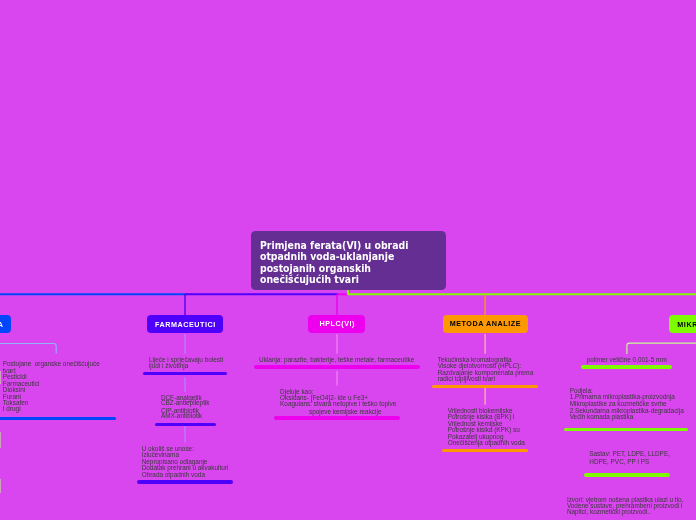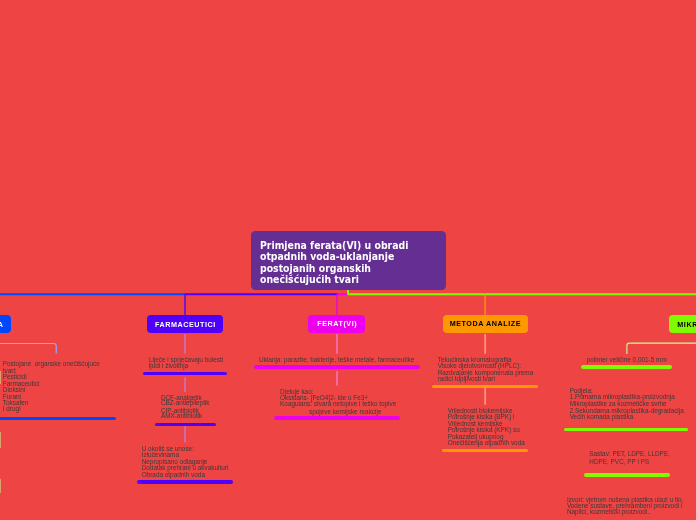--- a/index.html
+++ b/index.html
@@ -1,19 +1,19 @@
 <!DOCTYPE html>
 <html><head>
 <meta charset="utf-8">
 <title>Primjena ferata(VI) u obradi otpadnih voda</title>
 <style>
   html,body{margin:0;padding:0;background:#ffffff;}
   body{width:696px;height:520px;overflow:hidden;
        font-family:"Liberation Sans",sans-serif;}
-  #canvas{position:relative;width:696px;height:520px;background:#ef4444;}
+  #canvas{position:relative;width:696px;height:520px;background:#d946ef;}
   svg#links{position:absolute;left:0;top:0;width:696px;height:520px;}
 
   
   .root{position:absolute;left:250.9px;top:230.7px;width:195.1px;height:59.3px;
         background:#652E93;border-radius:4.5px;box-sizing:border-box;}
   .rtwrap{position:absolute;left:260px;top:240.2px;
         transform:scaleX(0.957);transform-origin:0 0;}
   .rt{color:#ffffff;font-size:9.75px;font-weight:bold;line-height:11.3px;
             letter-spacing:0px;display:block;white-space:pre;
             font-family:"DejaVu Sans",sans-serif;
@@ -78,21 +78,21 @@
       <div class="pill" style="left: 147.25px; top: 315px; width: 75.75px; height: 18px; background: rgb(79, 0, 250);">
         <span style="color: rgb(255, 255, 255);">FARMACEUTICI</span>
       </div>
       <div class="leaf" style="left: 148.9px; top: 357px;"><div class="ln" style="position: absolute; top: 0px; left: 0px;">Liječe i sprječavaju bolesti</div><div class="ln" style="position: absolute; top: 5.8px; left: 0px;">ljudi i životinja</div></div>
       <div class="bar" style="left: 143.4px; top: 371.8px; width: 84.1px; background: rgb(79, 0, 250);"></div>
       <div class="leaf" style="left: 160.9px; top: 395px;"><div class="ln" style="position: absolute; top: 0px; left: 0px;">DCF-analgetik</div><div class="ln" style="position: absolute; top: 5.4px; left: 0px;">CBZ-antiepileptik</div><div class="ln" style="position: absolute; top: 12.6px; left: 0px;">CIP-antibiotik</div><div class="ln" style="position: absolute; top: 18.3px; left: 0px;">AMX-antibiotik</div></div>
       <div class="bar" style="left: 155px; top: 422.7px; width: 61.2px; background: rgb(79, 0, 250);"></div>
       <div class="leaf" style="left: 141.7px; top: 446px;"><div class="ln" style="position: absolute; top: 0px; left: 0px;">U okoliš se unose:</div><div class="ln" style="position: absolute; top: 6.2px; left: 0px;">Izlučevinama</div><div class="ln" style="position: absolute; top: 12.9px; left: 0px;">Nepropisano odlaganje</div><div class="ln" style="position: absolute; top: 19.3px; left: 0px;">Dodatak prehrani u akvakulturi</div><div class="ln" style="position: absolute; top: 25.8px; left: 0px;">Obrada otpadnih voda</div></div>
       <div class="bar" style="left: 137.1px; top: 480.4px; width: 96.4px; background: rgb(79, 0, 250);"></div>
       <div class="pill" style="left: 308.4px; top: 315.1px; width: 57.1px; height: 17.8px; background: rgb(237, 0, 237);">
-        <span style="color: rgb(255, 255, 255);">FERAT(VI)</span>
+        <span style="color: rgb(255, 255, 255);">HPLC(VI)</span>
       </div>
       <div class="leaf" style="left: 259.1px; top: 356.6px;"><div class="ln">Uklanja: parazite, bakterije, teške metale, farmaceutike</div></div>
       <div class="bar" style="left: 253.8px; top: 365.2px; width: 166.2px; background: rgb(237, 0, 237);"></div>
       <div class="leaf" style="left: 280.1px; top: 388.8px;"><div class="ln" style="position: absolute; top: 0px; left: 0px;">Djeluje kao:</div><div class="ln" style="position: absolute; top: 6.2px; left: 0px;">Oksidans- [FeO4]2- ide u Fe3+</div><div class="ln" style="position: absolute; top: 12.2px; left: 0px;">Koagulans: stvara netopive i teško topive</div><div class="ln" style="position: absolute; top: 20.2px; left: 28.9px;">spojeve kemijske reakcije</div></div>
       <div class="bar" style="left: 274.4px; top: 416.2px; width: 125.4px; background: rgb(237, 0, 237);"></div>
       <div class="pill" style="left: 442.5px; top: 315.1px; width: 85.15px; height: 17.8px; background: rgb(253, 152, 0);">
         <span style="color: rgb(0, 0, 0);">METODA ANALIZE</span>
       </div>
       <div class="leaf" style="left: 437.7px; top: 356.8px;"><div class="ln" style="position: absolute; top: 0px; left: 0px;">Tekućinska kromatografija</div><div class="ln" style="position: absolute; top: 6.3px; left: 0px;">Visoke djelotvornosti (HPLC):</div><div class="ln" style="position: absolute; top: 13px; left: 0px;">Razdvajanje komponenata prema</div><div class="ln" style="position: absolute; top: 19.4px; left: 0px;">radici topljivosti tvari</div></div>
       <div class="bar" style="left: 432.4px; top: 384.8px; width: 105.2px; background: rgb(253, 152, 0);"></div>

